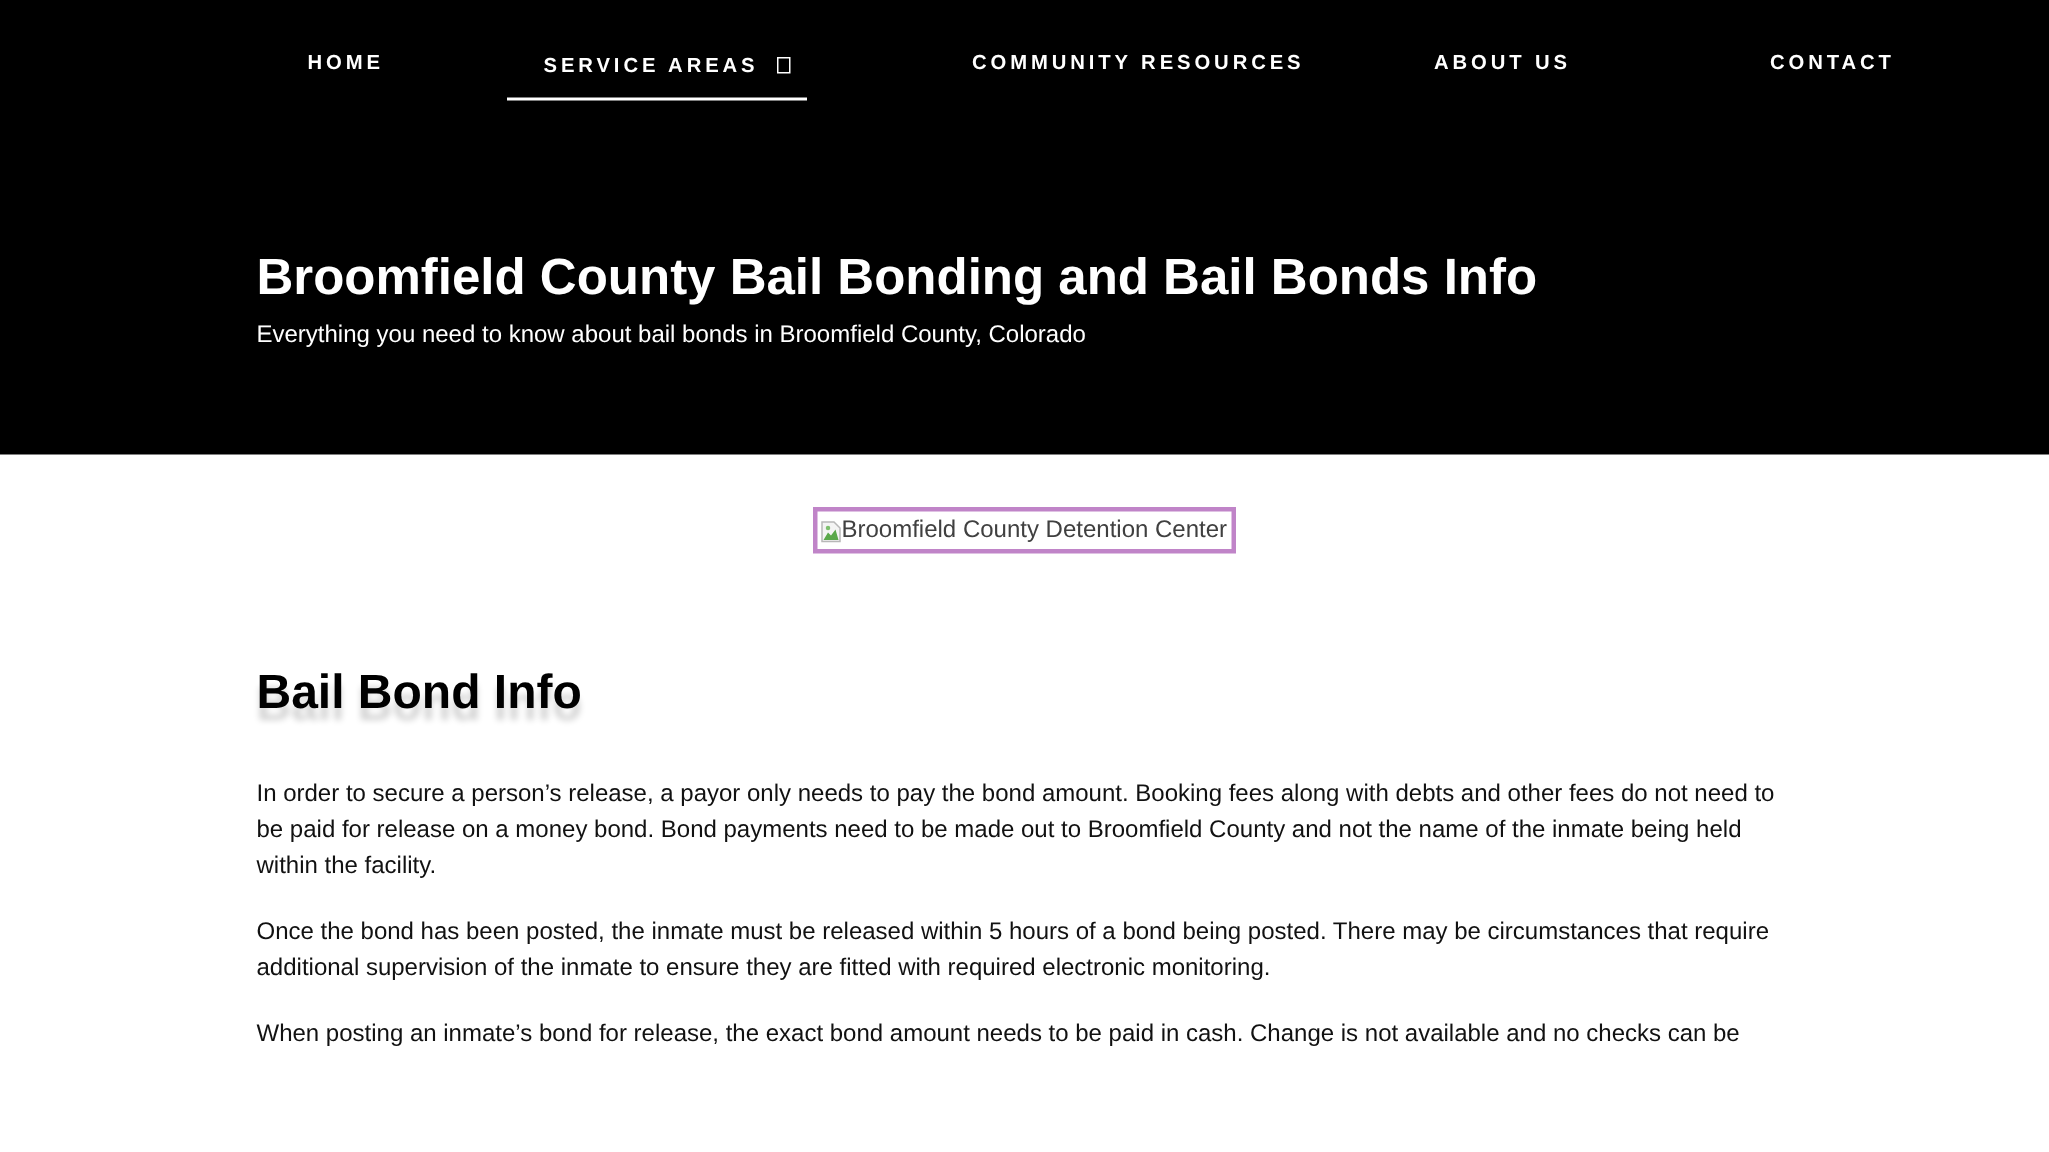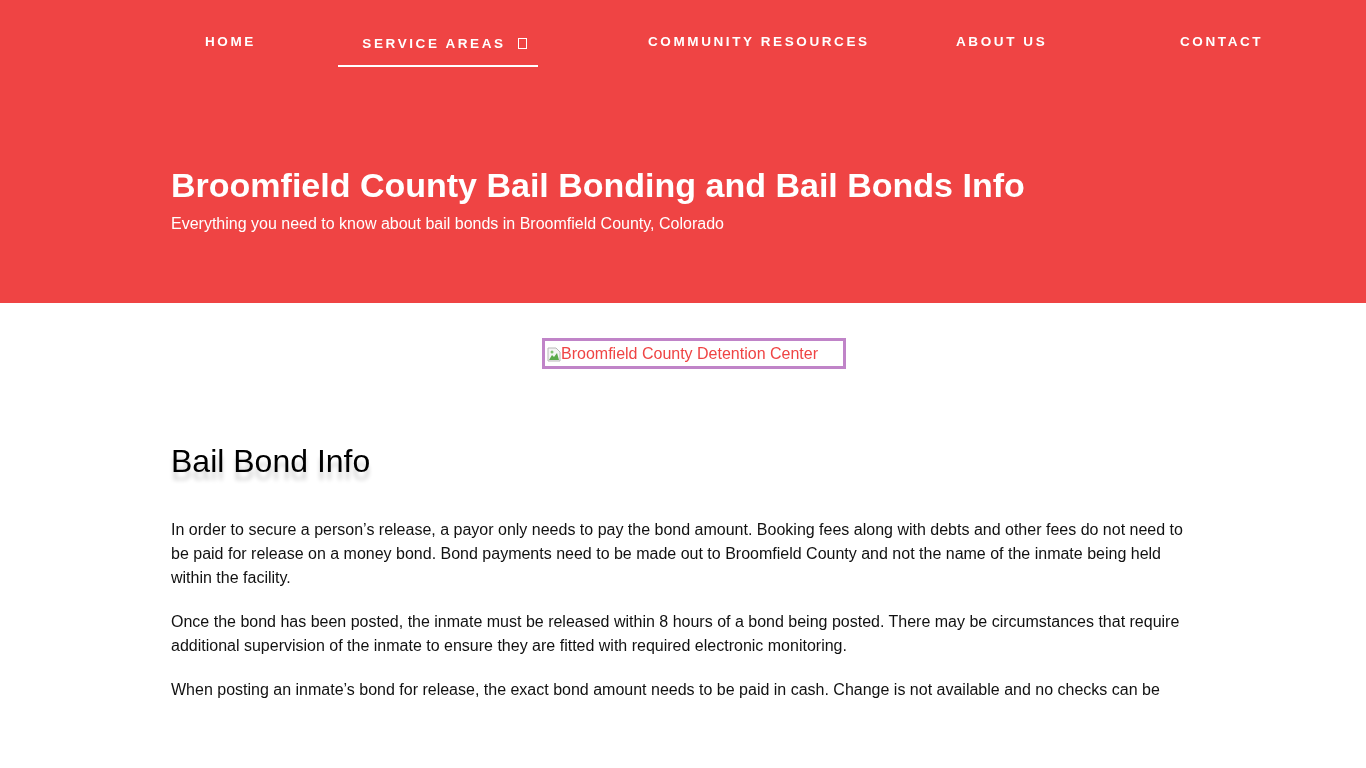--- a/index.html
+++ b/index.html
@@ -7,21 +7,21 @@
       width: 1366px;
       height: 768px;
       overflow: hidden;
       background: #ffffff;
       font-family: "Liberation Sans", sans-serif;
     }
     .hero {
       position: relative;
       width: 1366px;
       height: 303px;
-      background: #ef4444;
+      background: #000000;
     }
     .nav {
       position: absolute;
       top: 0;
       left: 0;
       width: 1366px;
       height: 80px;
     }
     .nav-item {
       position: absolute;
@@ -67,47 +67,47 @@
       color: #ffffff;
       font-family: "Liberation Sans", sans-serif;
       font-size: 16px;
       line-height: 20px;
       white-space: nowrap;
     }
     .image-wrap {
       position: absolute;
       left: 542px;
       top: 338px;
-      width: 304px;
+      width: 282px;
       height: 31px;
       border: 3px solid #c084c8;
       background: #ffffff;
       display: flex;
       align-items: center;
       padding-left: 2px;
       font-size: 16px;
-      color: #ef4444;
+      color: #404040;
       white-space: nowrap;
       overflow: hidden;
     }
     .broken-img-icon {
       display: inline-block;
       width: 14px;
       height: 16px;
       position: relative;
       margin-right: 0px;
       flex: 0 0 auto;
     }
     .section-heading {
       position: absolute;
       left: 171px;
       top: 441px;
       color: #000000;
       font-family: "Liberation Sans", sans-serif;
-      font-weight: normal;
+      font-weight: bold;
       font-size: 32px;
       line-height: 40px;
       white-space: nowrap;
       text-shadow: 0 8px 4px rgba(0,0,0,0.18);
     }
     .content {
       position: absolute;
       left: 171px;
       top: 518px;
       width: 1025px;
@@ -146,15 +146,15 @@
       <circle cx="5" cy="6" r="1.5" fill="#7ec06e"></circle>
     </svg>
   </span>
   <span>Broomfield County Detention Center</span>
 </div>
 
 <h2 class="section-heading">Bail Bond Info</h2>
 
 <div class="content">
   <p>In order to secure a person’s release, a payor only needs to pay the bond amount. Booking fees along with debts and other fees do not need to be paid for release on a money bond. Bond payments need to be made out to Broomfield County and not the name of the inmate being held within the facility.</p>
-  <p>Once the bond has been posted, the inmate must be released within 8 hours of a bond being posted. There may be circumstances that require additional supervision of the inmate to ensure they are fitted with required electronic monitoring.</p>
+  <p>Once the bond has been posted, the inmate must be released within 5 hours of a bond being posted. There may be circumstances that require additional supervision of the inmate to ensure they are fitted with required electronic monitoring.</p>
   <p>When posting an inmate’s bond for release, the exact bond amount needs to be paid in cash. Change is not available and no checks can be</p>
 </div>
 
 </body></html>

